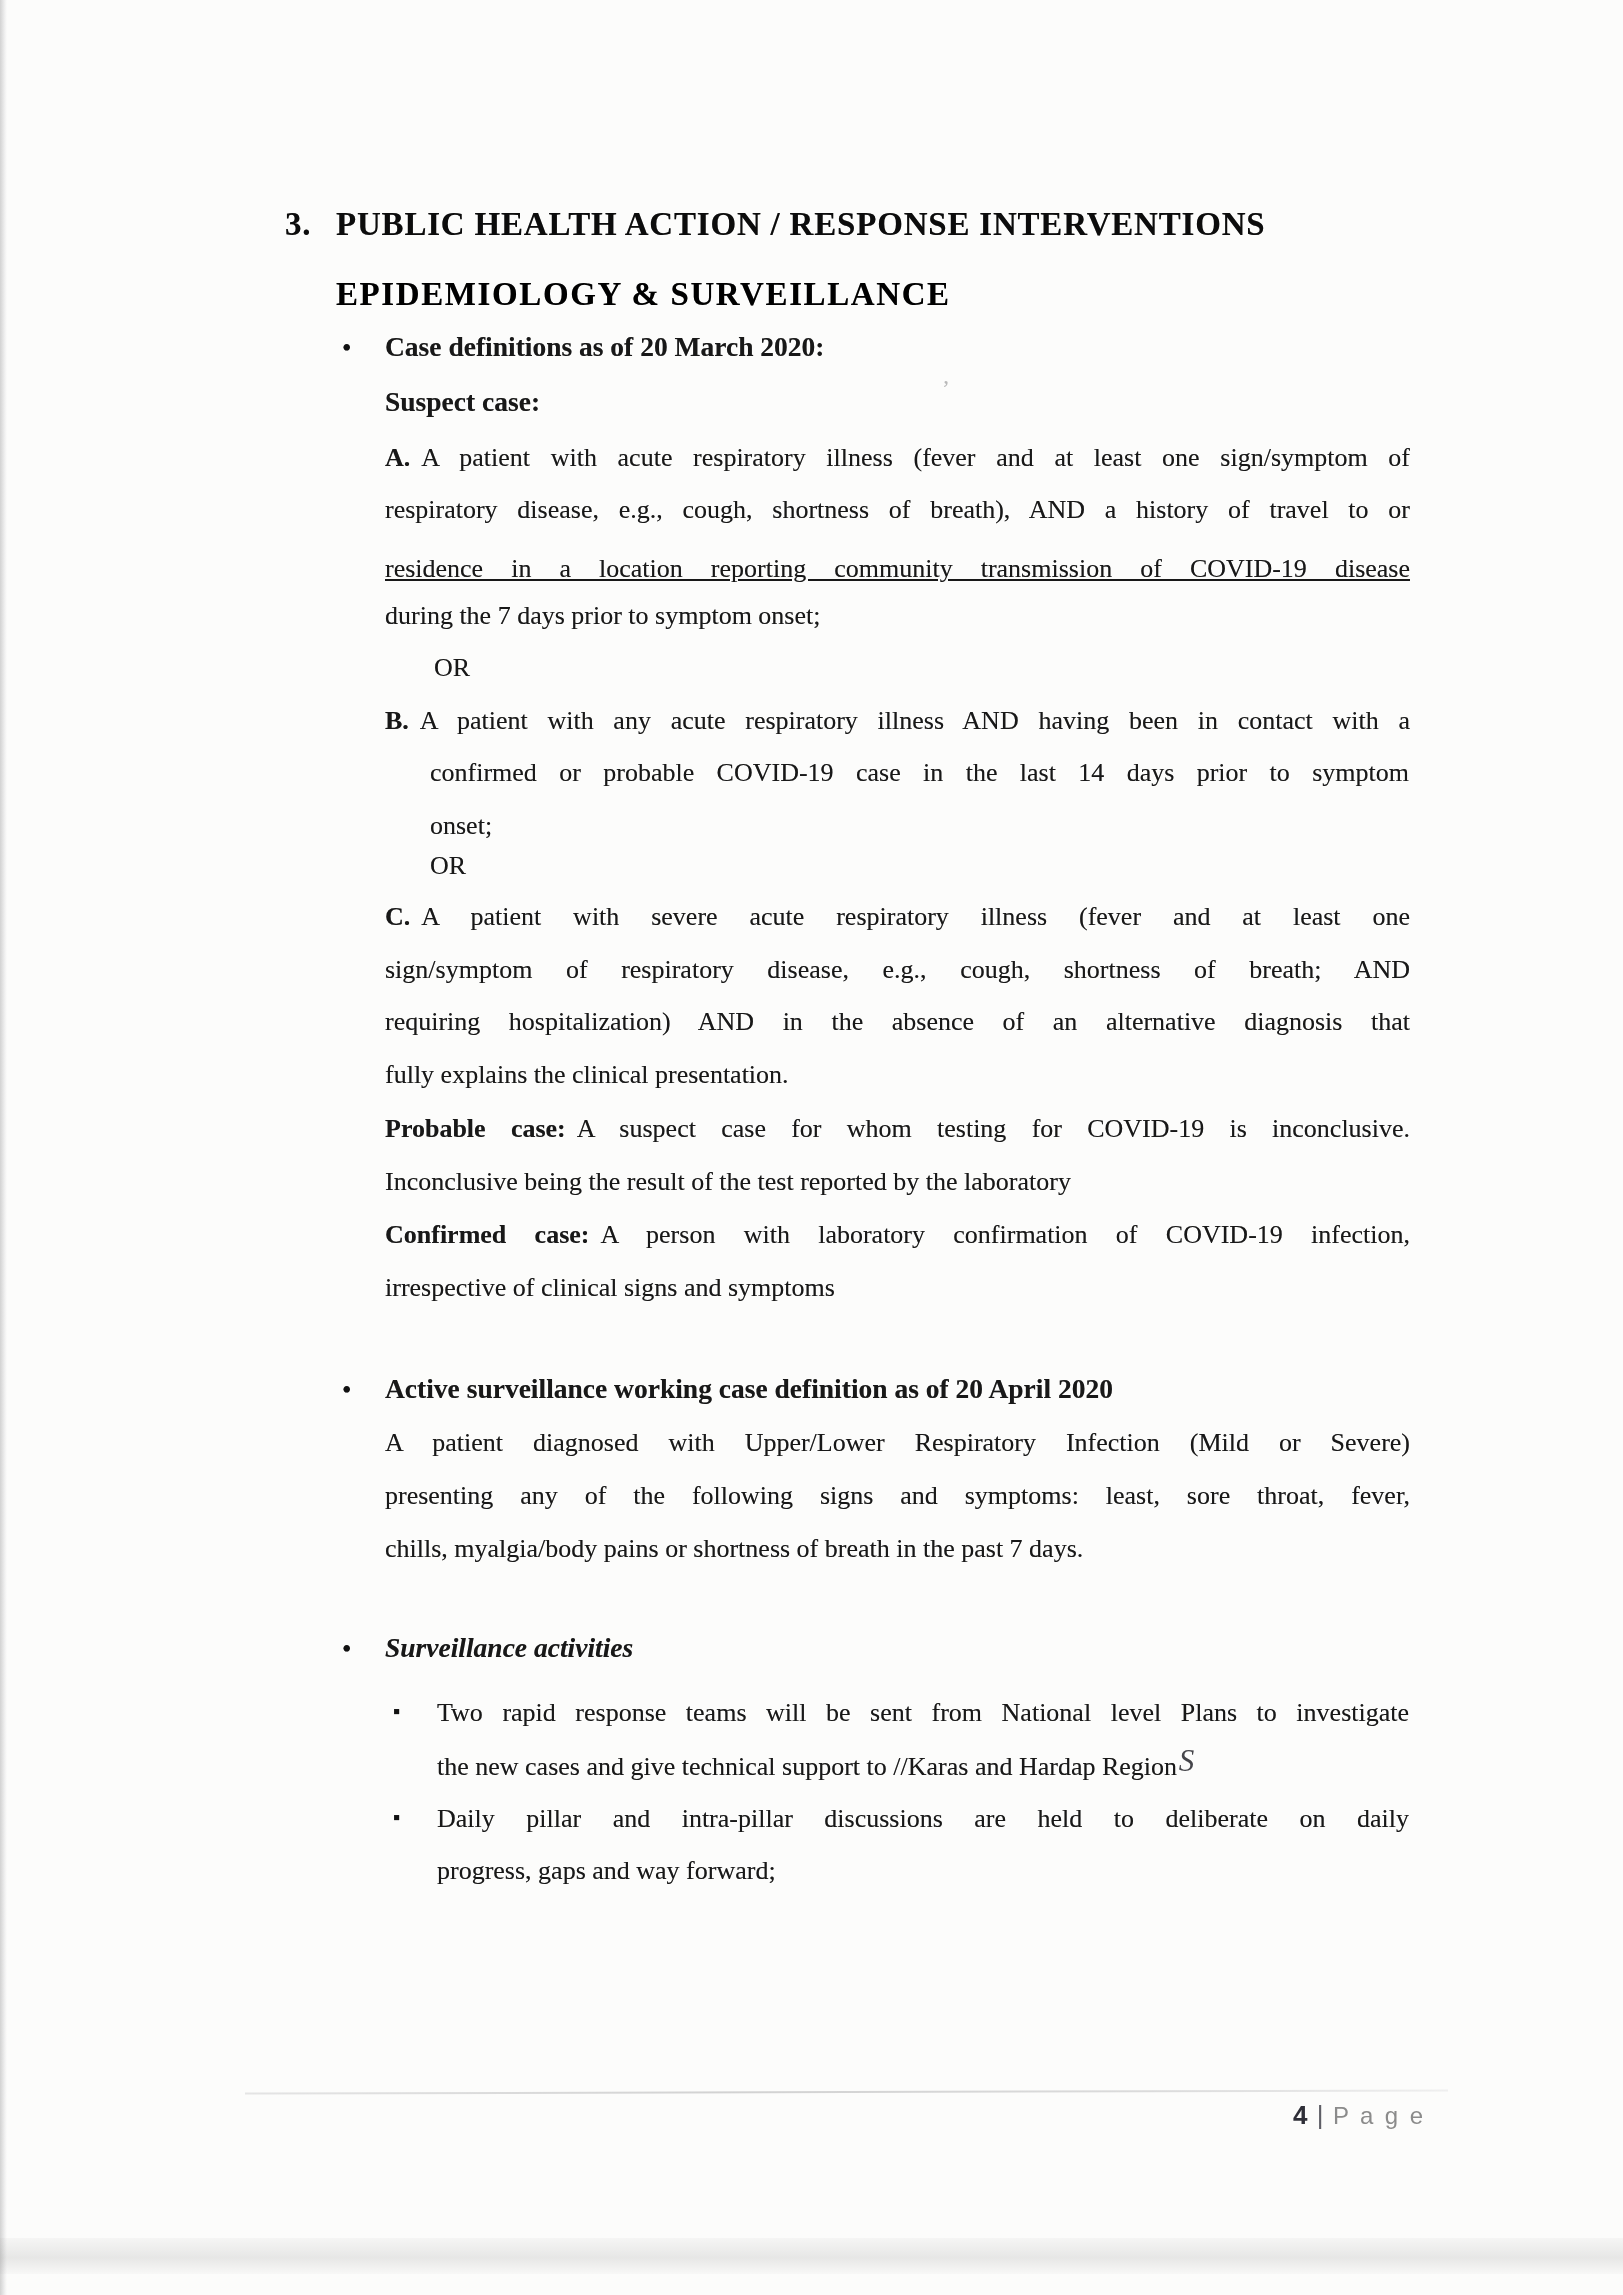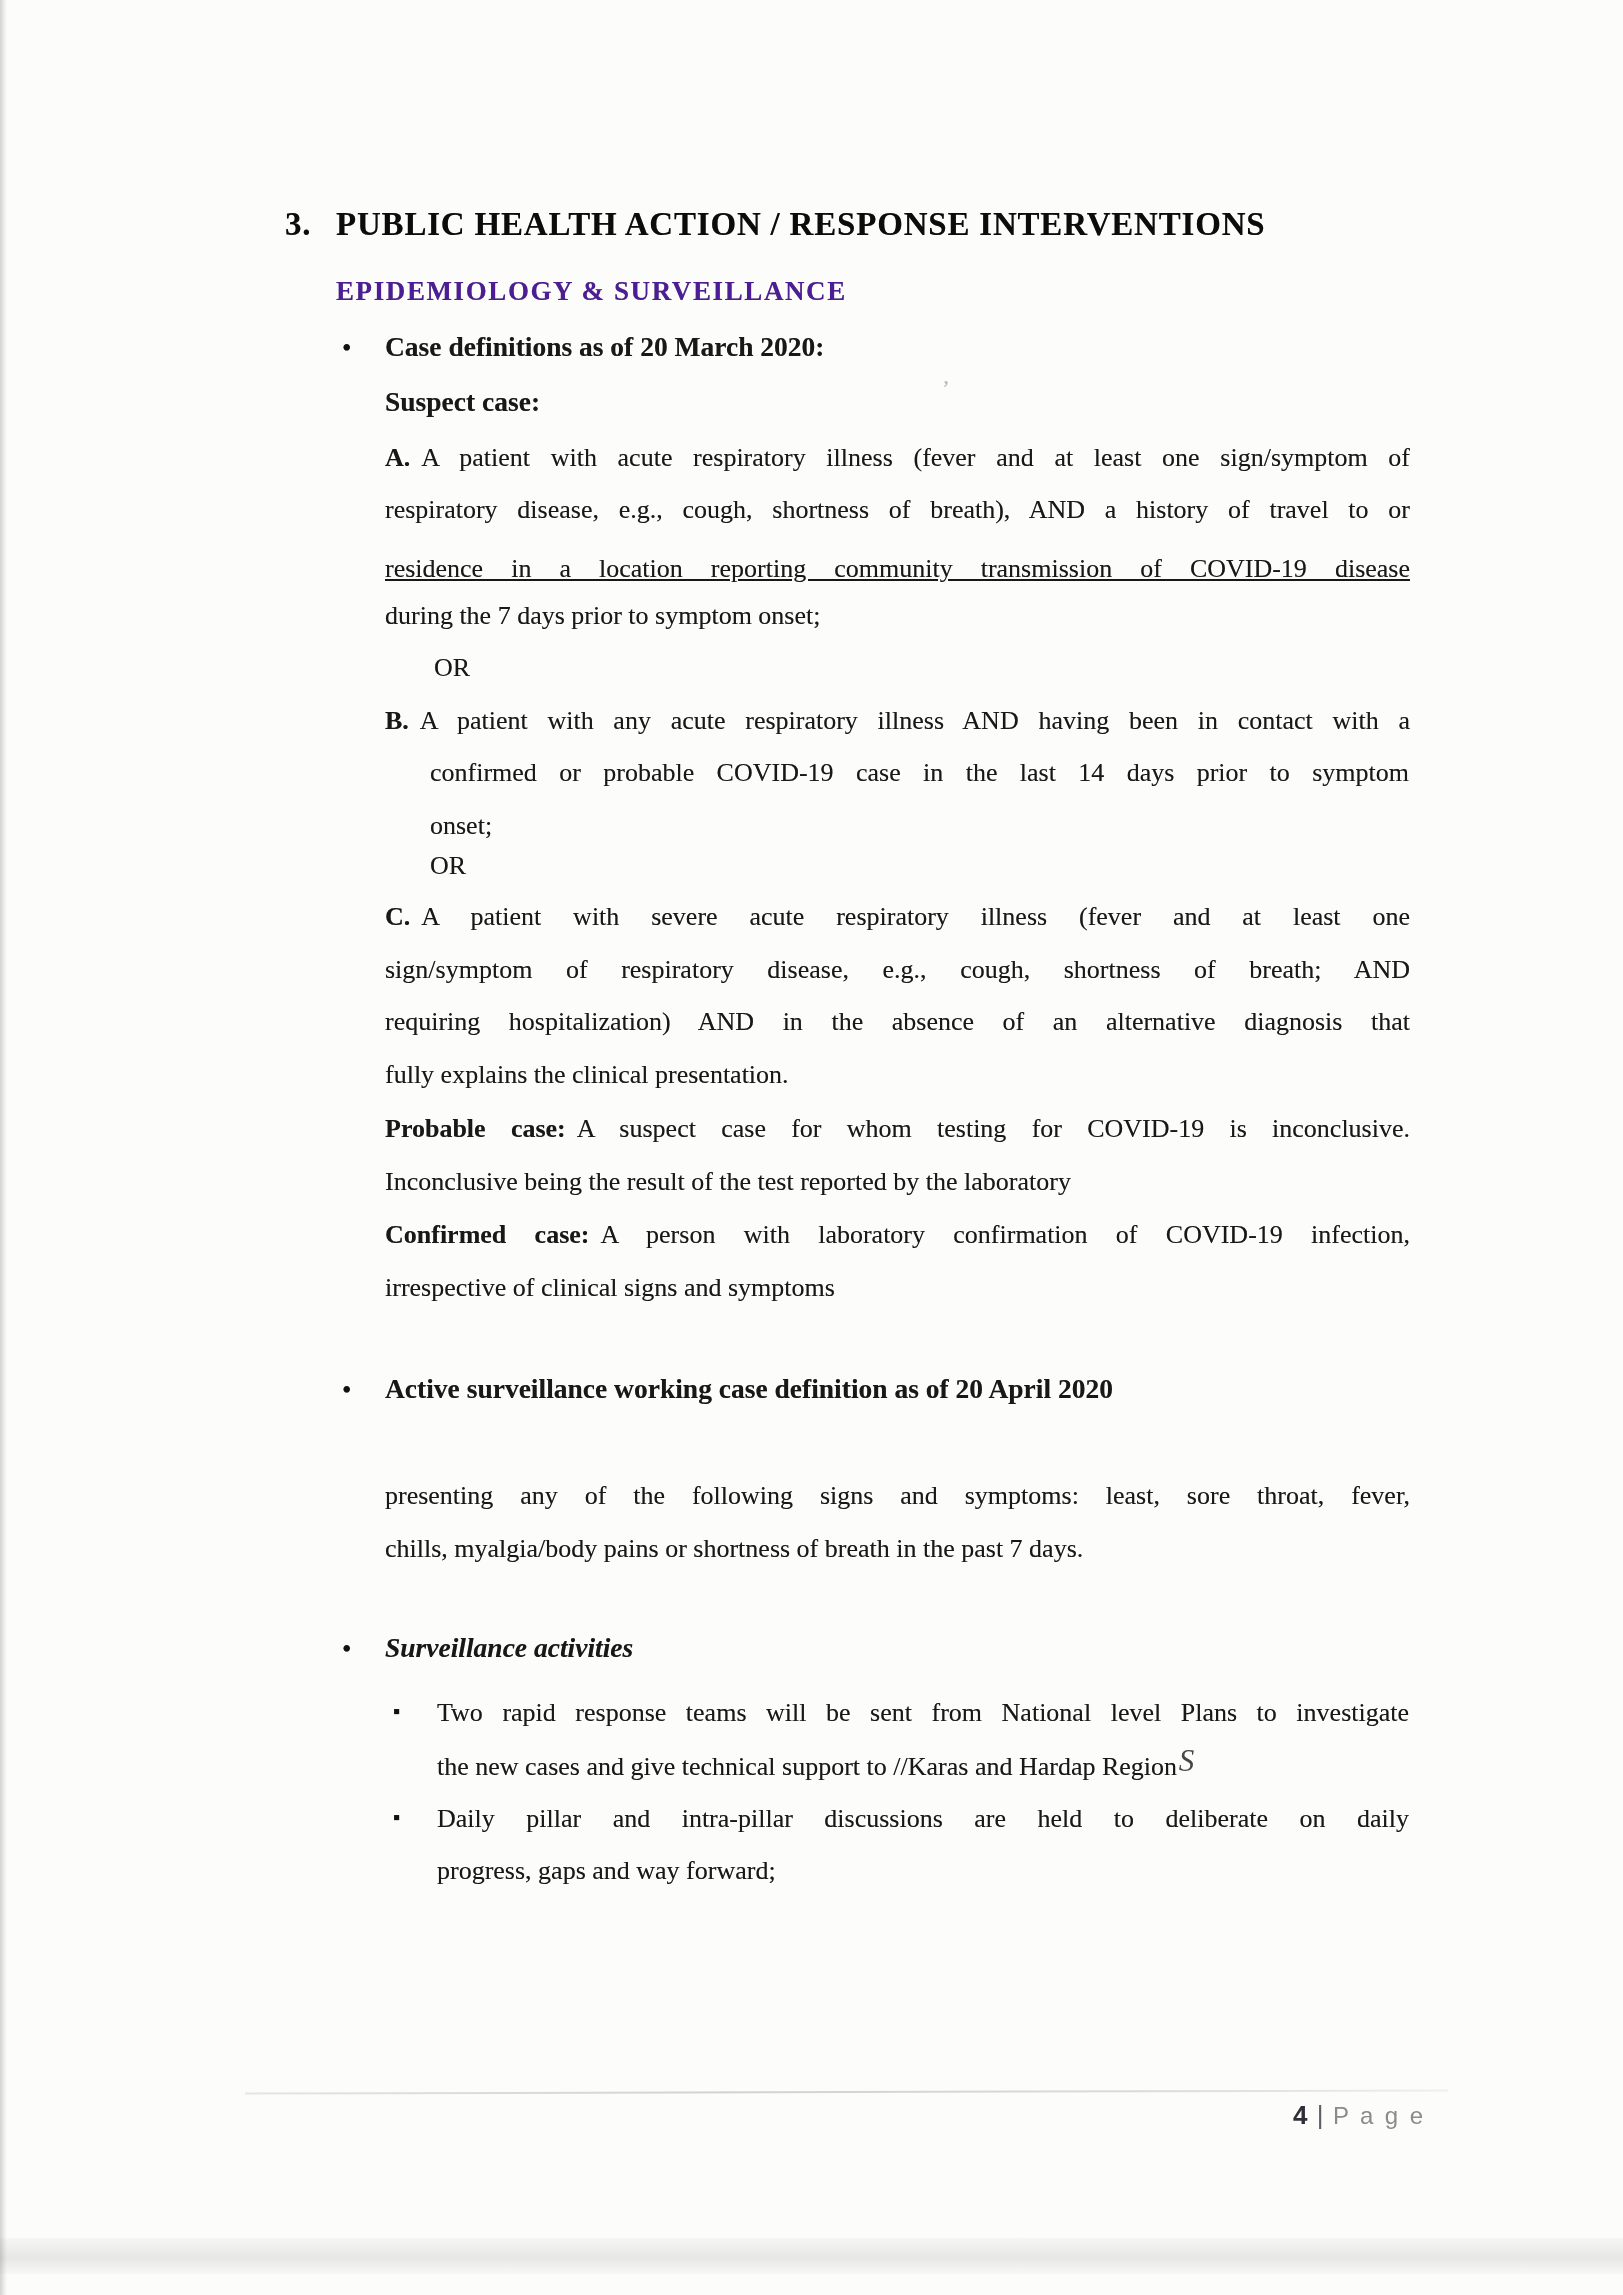--- a/index.html
+++ b/index.html
@@ -31,21 +31,21 @@
     position:absolute;
     color:#181818;
     text-shadow:0 0 0.5px rgba(40,40,40,0.45);
   }
   .body-line{font-size:26px;line-height:36px;}
   .just{text-align:justify;text-align-last:justify;}
   .nw{white-space:nowrap;}
   .i{font-style:italic;}
   .lbl{font-weight:bold;margin-right:11px;}
   .head1{font-size:33px;font-weight:bold;letter-spacing:0.8px;white-space:nowrap;color:#0c0c0c;}
-  .head2{font-size:27px;font-weight:bold;letter-spacing:1.6px;white-space:nowrap;color:#4c1d95;}
+  .head2{font-size:33px;font-weight:bold;letter-spacing:1.6px;white-space:nowrap;color:#000000;}
   .btitle{font-size:27.5px;font-weight:bold;white-space:nowrap;}
   .marker{font-size:27px;color:#111;}
   .smarker{font-size:20.4px;color:#111;}
   .region-suffix{font-size:31px;color:#45454a;font-style:italic;position:relative;top:-3.9px;margin-left:1.6px;text-shadow:none;}
 
   .footer-text{
     position:absolute;left:1279px;top:2100px;
     font-family:"Liberation Sans", sans-serif;
     white-space:nowrap;
     margin-left:14px;
@@ -100,20 +100,21 @@
   </div>
   <div class="t body-line nw" style="left:385px;top:1164px;text-align:center;">Inconclusive being the result of the test reported by the laboratory</div>
 
   <div class="t body-line just" style="left:385px;top:1217px;width:1025px;">
     <span class="lbl">Confirmed case:</span><span>A person with laboratory confirmation of COVID-19 infection,</span>
   </div>
   <div class="t body-line nw" style="left:385px;top:1270px;">irrespective of clinical signs and symptoms</div>
 
   <div class="t marker" style="left:342px;top:1375px;">•</div>
   <div class="t btitle" style="left:385px;top:1373px;">Active surveillance working case definition as of 20 April 2020</div>
+  <div class="t body-line just" style="left:385px;top:1425px;width:1025px;">A patient diagnosed with Upper/Lower Respiratory Infection (Mild or Severe)</div>
   <div class="t body-line just" style="left:385px;top:1478px;width:1025px;">presenting any of the following signs and symptoms: least, sore throat, fever,</div>
   <div class="t body-line nw" style="left:385px;top:1531px;">chills, myalgia/body pains or shortness of breath in the past 7 days.</div>
 
   <div class="t marker" style="left:342px;top:1634px;">•</div>
   <div class="t btitle i" style="left:385px;top:1632px;text-align:center;">Surveillance activities</div>
 
   <div class="t smarker" style="left:393px;top:1700px;">▪</div>
   <div class="t body-line just" style="left:437px;top:1695px;width:972px;">Two rapid response teams will be sent from National level Plans to investigate</div>
   <div class="t body-line nw" style="left:437px;top:1747px;">
     <span>the new cases and give technical support to //Karas and Hardap Region</span><span class="region-suffix">S</span>

